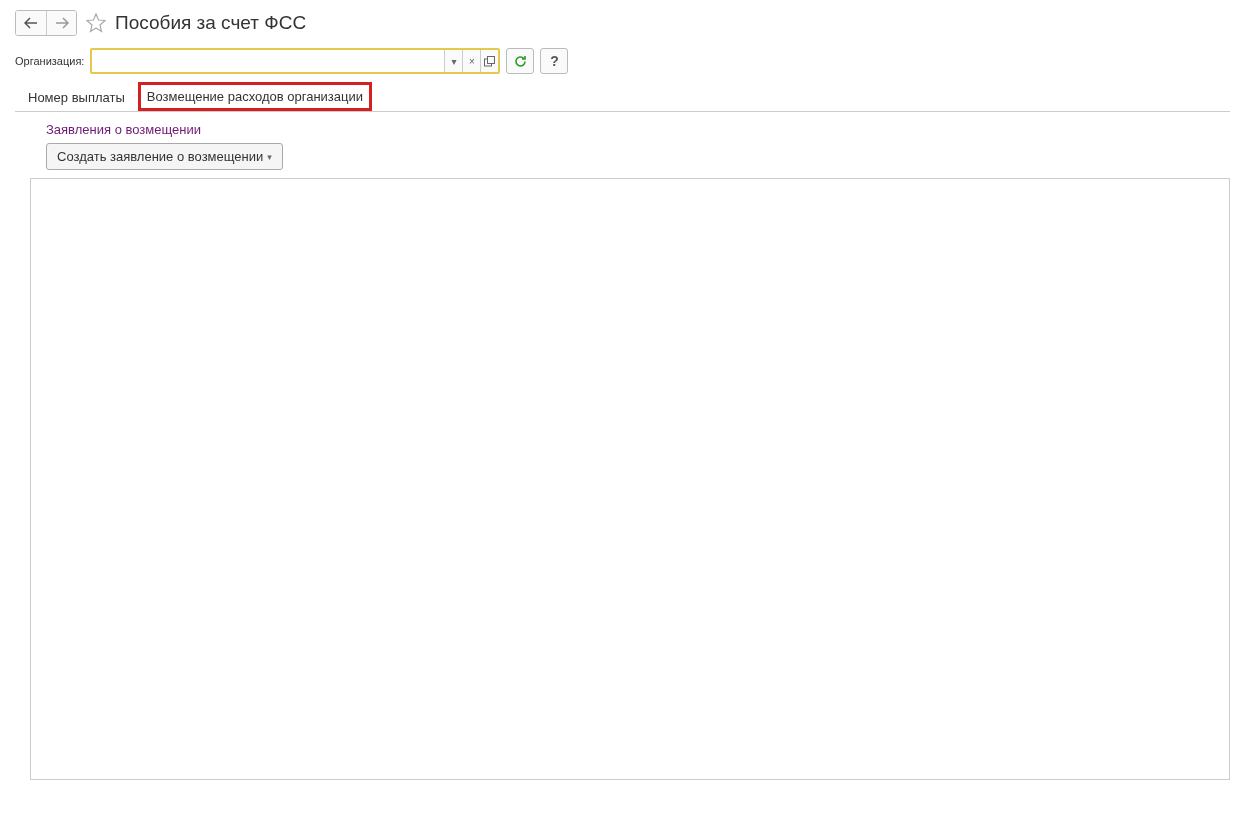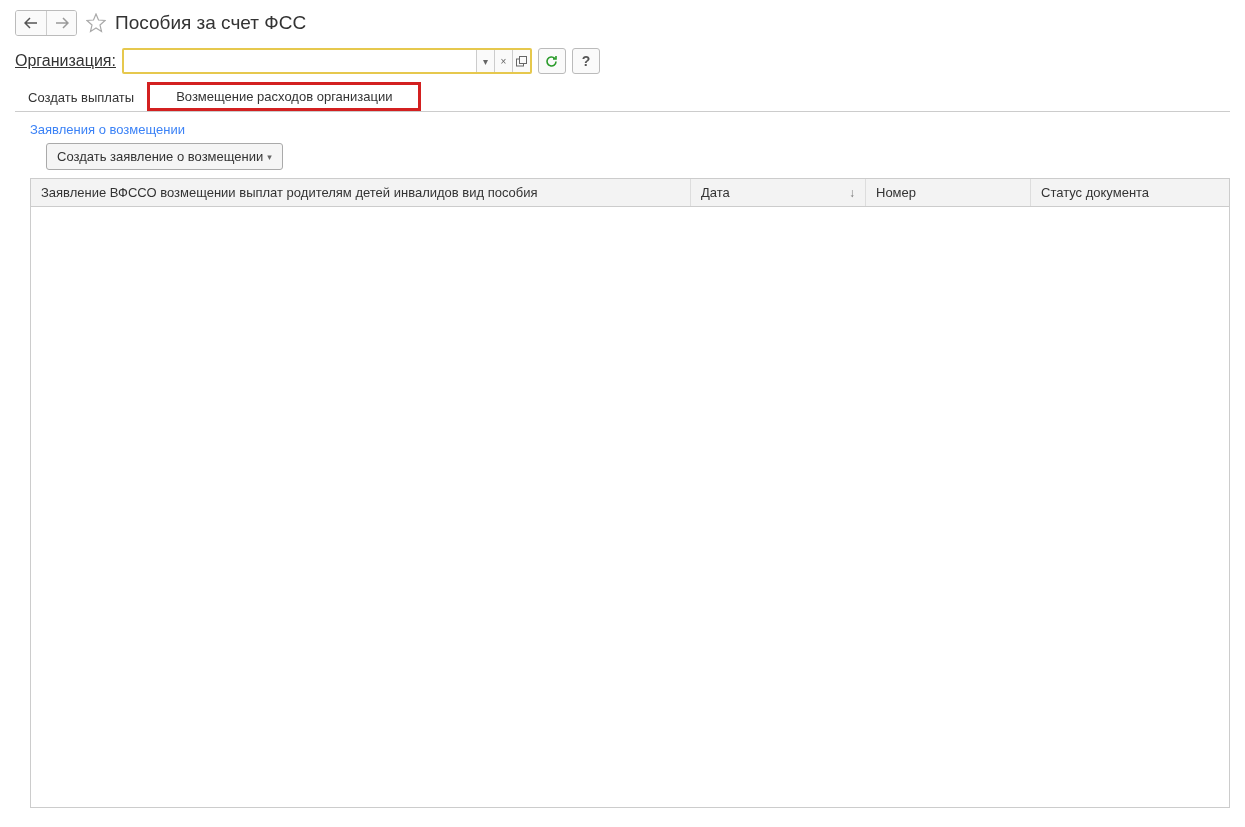--- a/index.html
+++ b/index.html
@@ -51,23 +51,22 @@
       margin-left: 8px;
       font-weight: normal;
     }
     .filter-row {
       display: flex;
       align-items: center;
       padding: 4px 15px 8px 15px;
       gap: 6px;
     }
     .filter-label {
-      font-size: 16px;
-      color: #333;
-      text-decoration: underline;
+      font-size: 11px;
+      color: #333;
     }
     .org-field-wrapper {
       border: 2px solid #e6c84d;
       display: flex;
       align-items: stretch;
       border-radius: 2px;
     }
     .org-input {
       width: 352px;
       border: none;
@@ -118,27 +117,27 @@
       position: relative;
       top: 1px;
     }
     .tab.active {
       border-color: #ccc;
       background: #fff;
       border-bottom: 1px solid #fff;
     }
     .tab.highlighted {
       border: 3px solid #d32020;
-      padding: 4px 26px;
+      padding: 4px 6px;
       top: 0;
     }
     .section-title {
-      color: #3b82f6;
-      font-size: 13px;
-      padding: 10px 15px 6px 30px;
+      color: #701a75;
+      font-size: 13px;
+      padding: 10px 15px 6px 46px;
     }
     .create-btn-row {
       padding: 0 15px 8px 30px;
     }
     .create-btn {
       border: 1px solid #aaa;
       background: #f5f5f5;
       border-radius: 3px;
       padding: 5px 10px;
       font-size: 13px;
@@ -228,43 +227,28 @@
     <svg class="refresh-icon" width="15" height="15" viewBox="0 0 15 15">
         <path d="M12 7.5 A4.5 4.5 0 1 1 10.7 4.3 M12 2 L12 5 L9 5" stroke="#2a9b2a" stroke-width="1.6" fill="none"></path>
       </svg>
   </button>
   <button class="icon-btn">
     <span class="help-icon">?</span>
   </button>
 </div>
 
 <div class="tabs-row">
-  <div class="tab">Создать выплаты</div>
+  <div class="tab">Номер выплаты</div>
   <div class="tab active highlighted">Возмещение расходов организации</div>
 </div>
 
 <div class="section-title">Заявления о возмещении</div>
 
 <div class="create-btn-row">
   <button class="create-btn">
     <span>Создать заявление о возмещении</span>
     <span class="caret">▾</span>
   </button>
 </div>
 
 <div class="table-wrapper">
-  <div class="table-header">
-    <div class="th th-app">
-      <span>Заявление ВФССО возмещении выплат родителям детей инвалидов вид пособия</span>
-    </div>
-    <div class="th th-date">
-      <span>Дата</span>
-      <span class="sort-arrow">↓</span>
-    </div>
-    <div class="th th-num">
-      <span>Номер</span>
-    </div>
-    <div class="th th-stat">
-      <span>Статус документа</span>
-    </div>
-  </div>
   <div class="table-body"></div>
 </div>
 
 </body></html>

